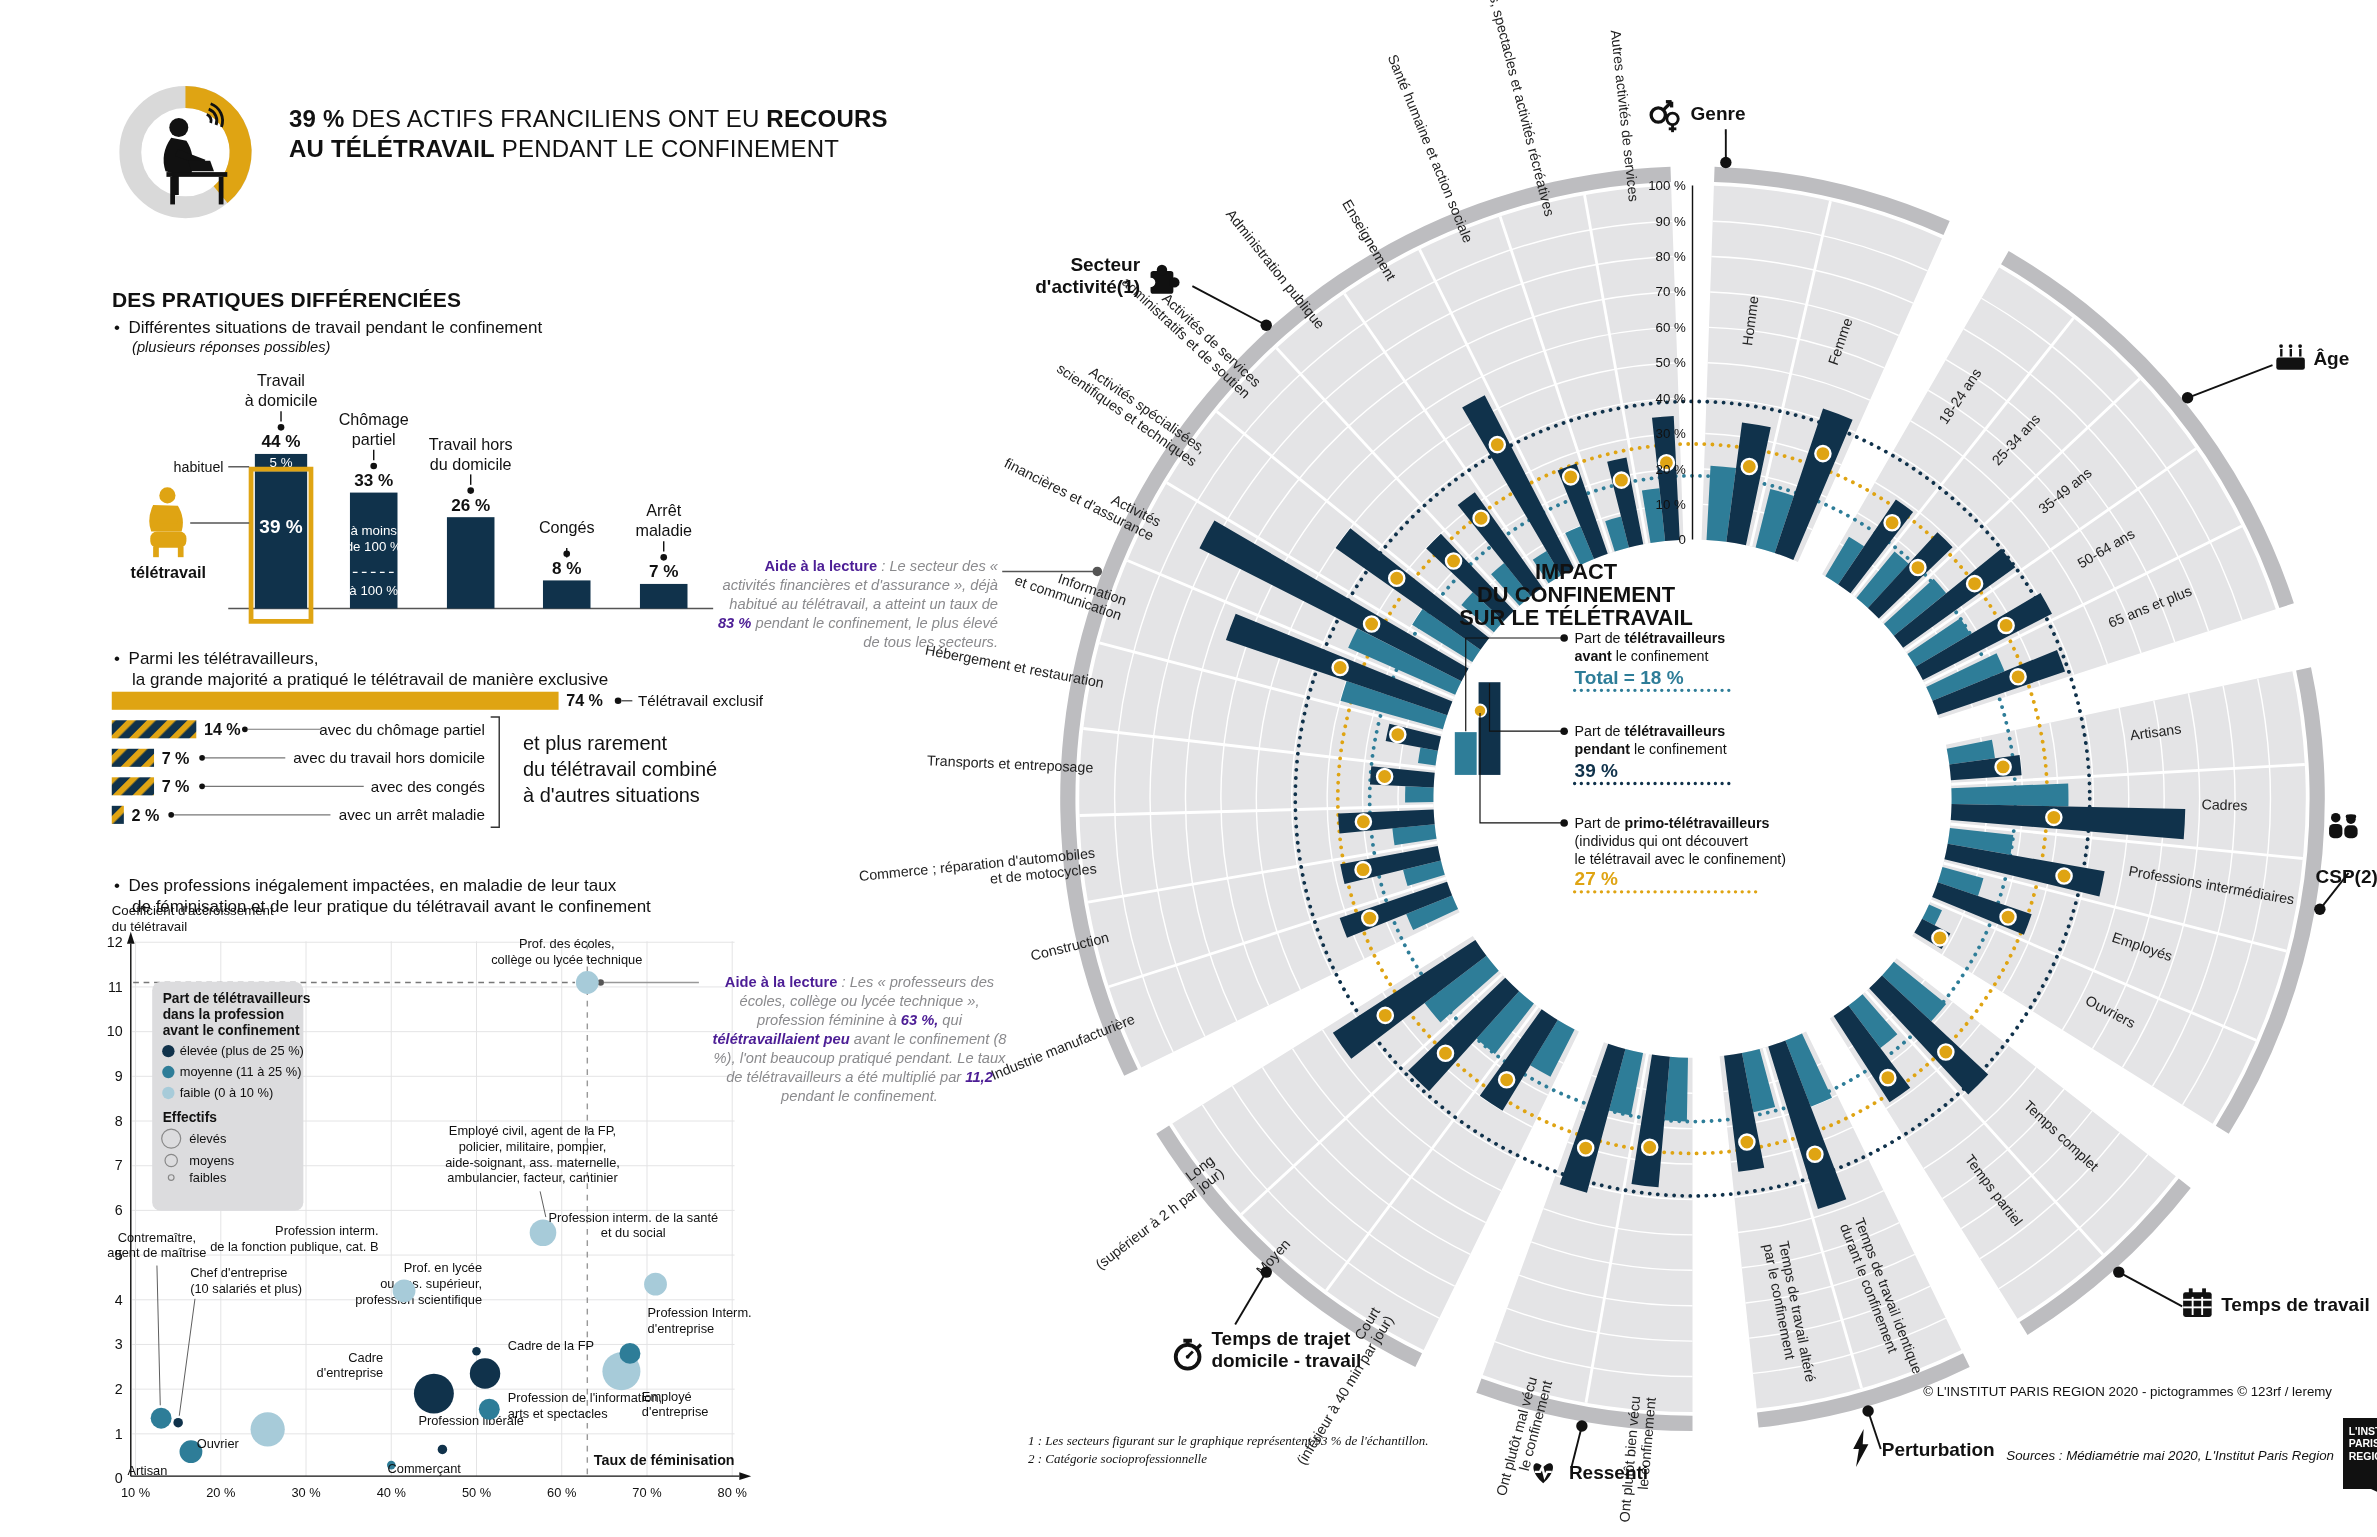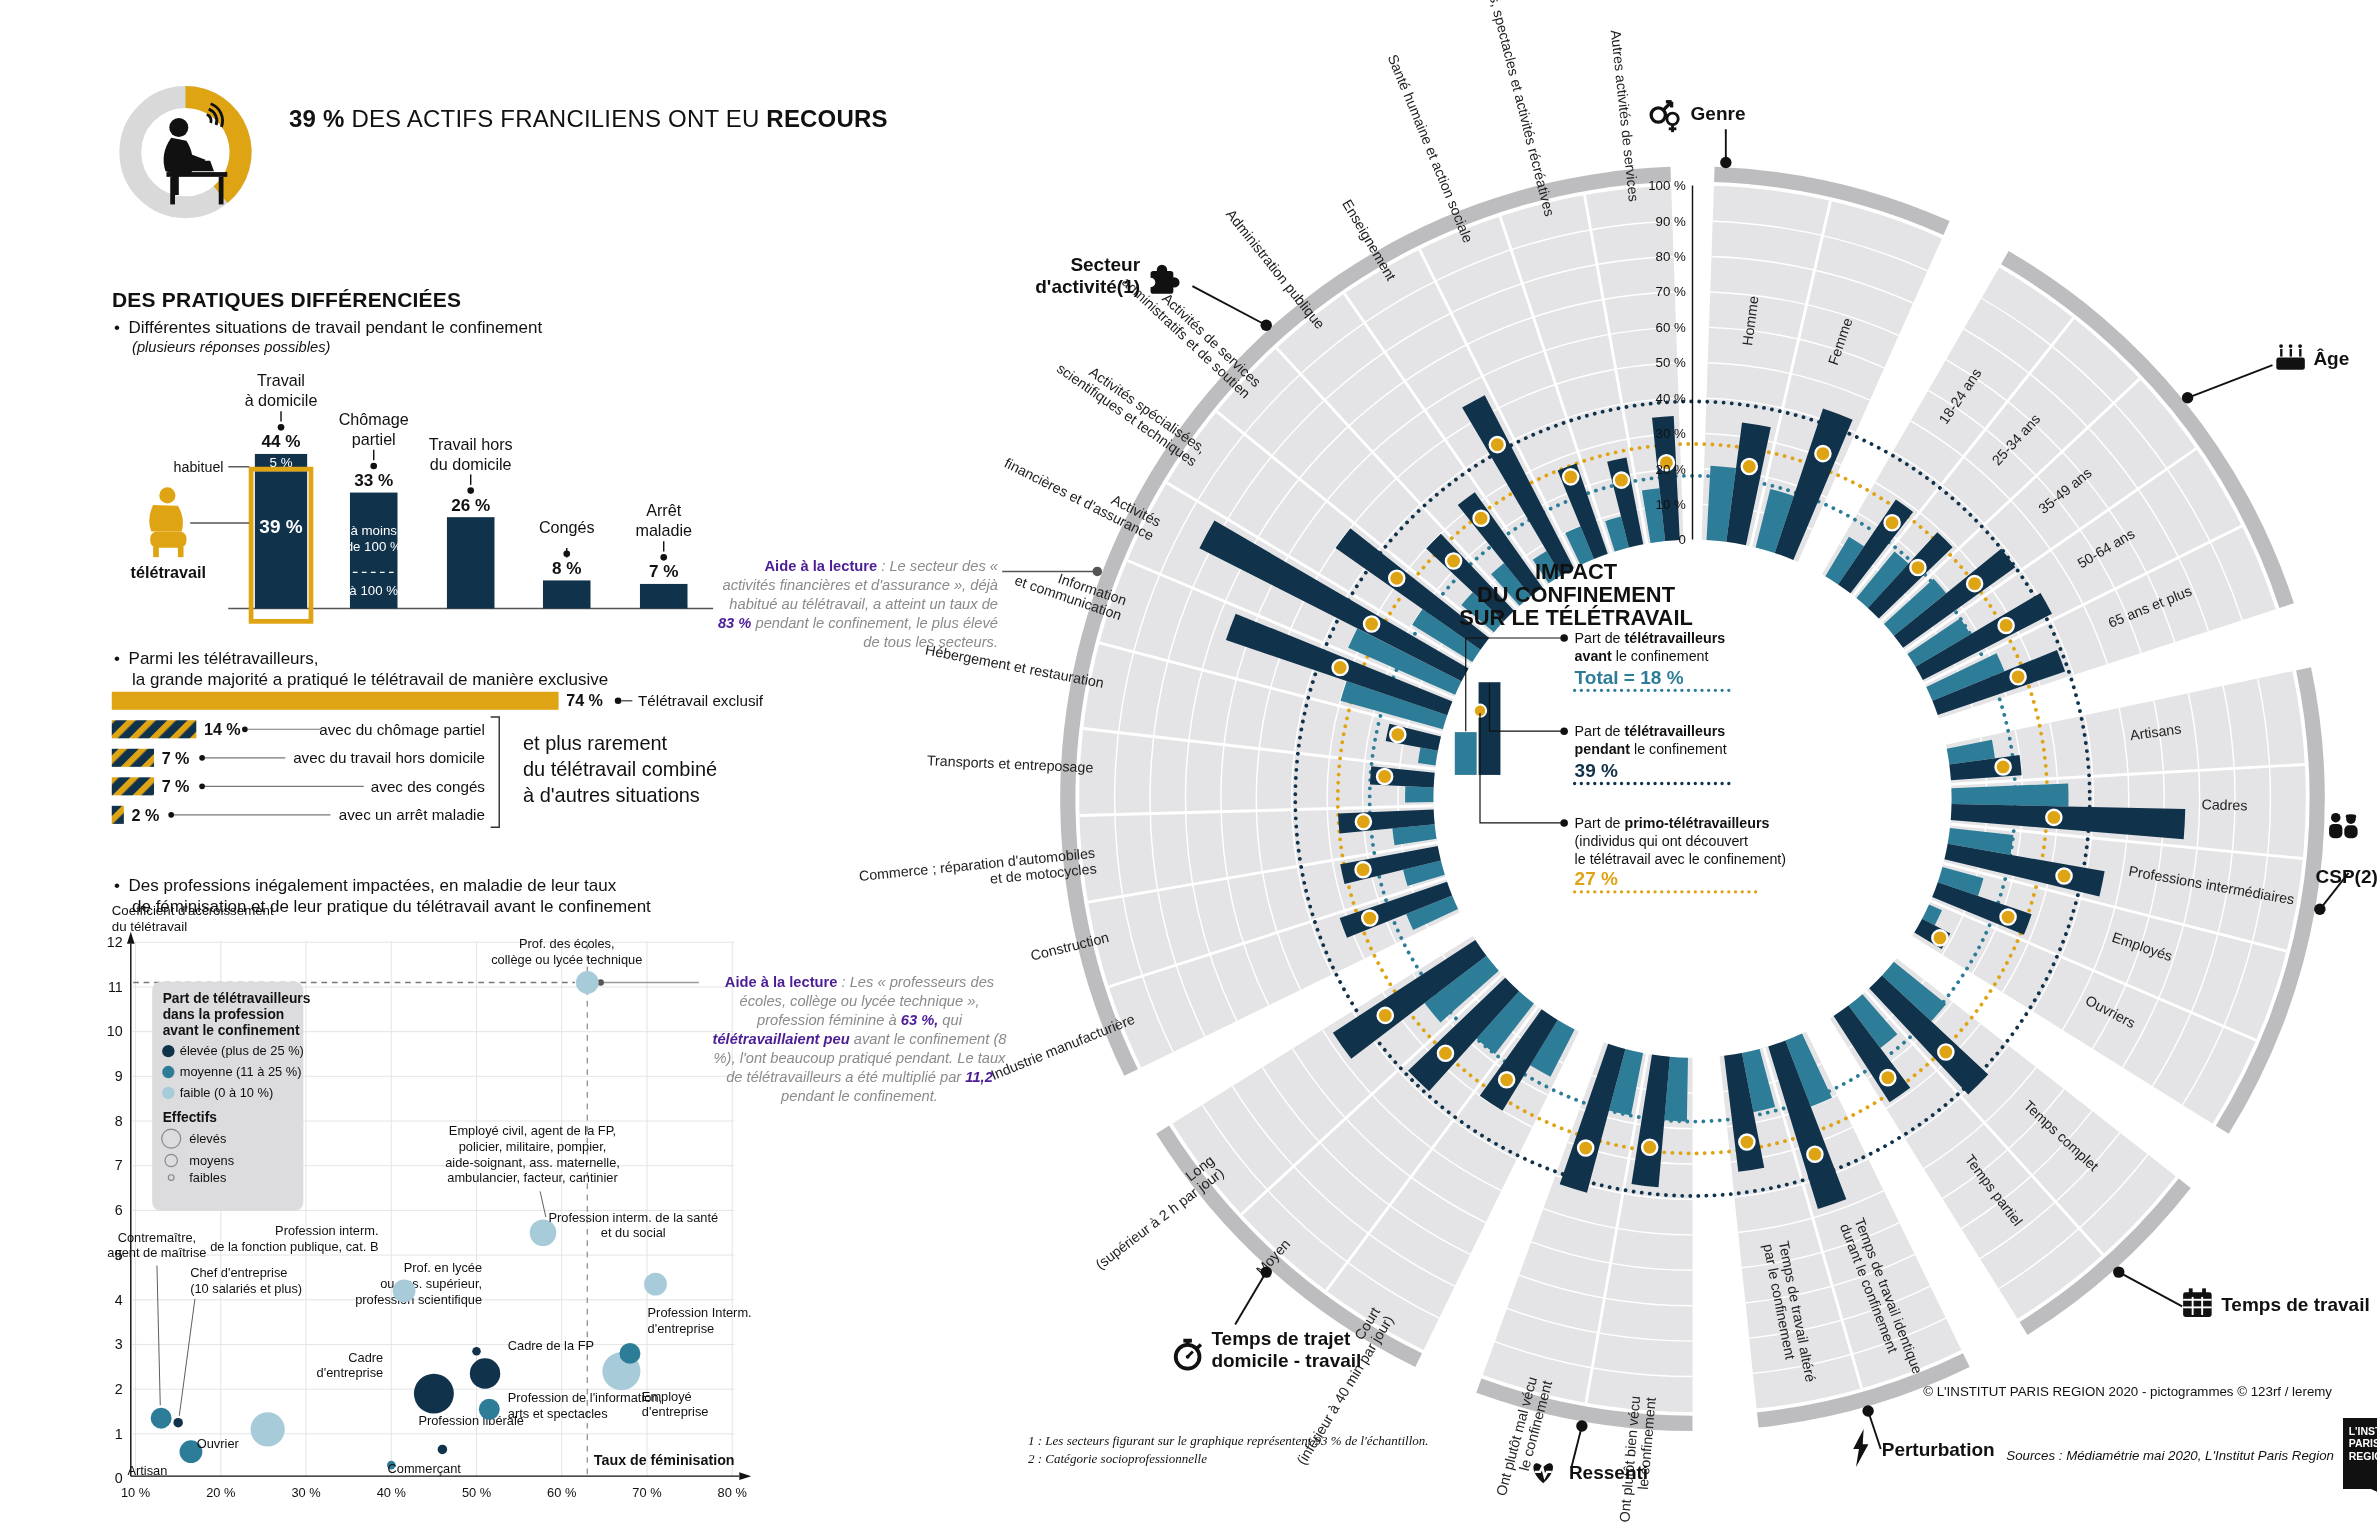--- a/index.html
+++ b/index.html
@@ -603,20 +603,21 @@
       <polyline points="3290,1342 3083,1342 3083,1538" fill="none" stroke="#111" stroke-width="2.5"></polyline>
       <polyline points="3290,1538 3133,1538 3133,1437" fill="none" stroke="#111" stroke-width="2.5"></polyline>
       <polyline points="3290,1731 3113,1731 3113,1500" fill="none" stroke="#111" stroke-width="2.5"></polyline>
     </g>
     <line x1="2108" y1="1202" x2="2300" y2="1202" stroke="#555" stroke-width="3"></line>
     <circle cx="2308" cy="1202" r="10" fill="#555"></circle>
   </svg>
 
 <div class="ov" id="main-title">
   <div><span class="b">39 % </span><span>DES ACTIFS FRANCILIENS ONT EU </span><span class="b">RECOURS</span></div>
+  <div><span class="b">AU TÉLÉTRAVAIL</span><span> PENDANT LE CONFINEMENT</span></div>
 </div>
 
 <div class="ov" id="section-heading">DES PRATIQUES DIFFÉRENCIÉES</div>
 
 <div class="ov bullet-line" id="bullet1">Différentes situations de travail pendant le confinement</div>
 <div class="ov" id="bullet1-note">(plusieurs réponses possibles)</div>
 
 <div class="ov" id="bullet2">
   <div class="bullet-line">Parmi les télétravailleurs,</div>
   <div class="cont-line">la grande majorité a pratiqué le télétravail de manière exclusive</div>

